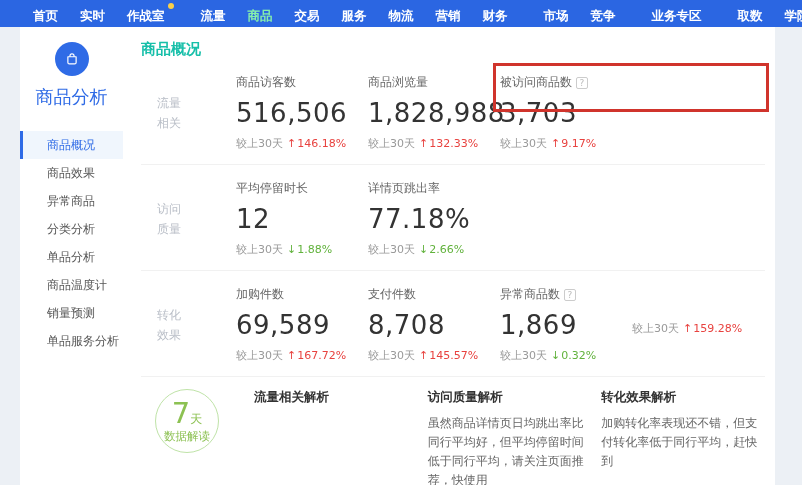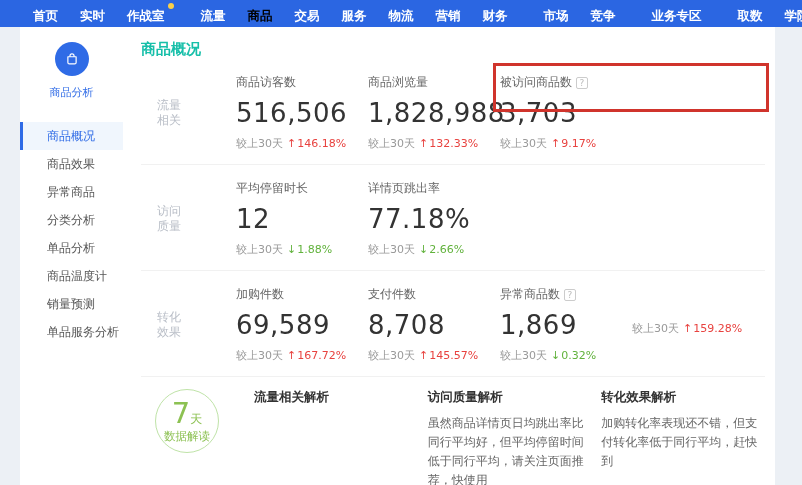--- a/index.html
+++ b/index.html
@@ -12,42 +12,42 @@
   
   .topnav {
     position:absolute; left:0; top:0; width:802px; height:27px;
     background:#2b66e2; display:flex; align-items:stretch; color:#fff;
     padding-left:22px; font-size:12.5px; font-weight:600;
   }
   .nav-item {
     position:relative; display:flex; align-items:center; padding:16px 11px;
     cursor:pointer; white-space:nowrap;
   }
-  .nav-item.active { color:#000000; }
+  .nav-item.active { color:#86efac; }
   .nav-item.active::after {
     content:""; position:absolute; left:8px; right:8px; bottom:0; height:3px;
     background:#f9cf4a;
   }
   .nav-dot {
     position:absolute; top:3px; right:2px; width:6px; height:6px;
     border-radius:50%; background:#f9cf4a;
   }
   .nav-div { width:1px; height:12px; background:rgba(255,255,255,.45); margin:auto 7px; }
 
   
   .sidebar {
     position:absolute; left:20px; top:27px; width:103px; height:458px;
     background:#fff;
   }
   .side-head { text-align:center; padding-top:15px; }
   .side-ico {
     width:34px; height:34px; border-radius:50%; background:#2f6be6;
     display:inline-flex; align-items:center; justify-content:center;
   }
-  .side-title { color:#2f6be6; font-size:11px; margin-top:9px; }
+  .side-title { color:#2f6be6; font-size:18px; margin-top:9px; }
   .side-menu { margin-top:22px; }
   .side-item {
     height:28px; line-height:28px; padding-left:24px; color:#555;
     font-size:12px; cursor:pointer; border-left:3px solid transparent;
     white-space:nowrap;
   }
   .side-item.active {
     color:#2f6be6; background:#f0f6fd; border-left-color:#2f6be6;
   }
 
@@ -77,21 +77,21 @@
     border:3px solid #d0342c; pointer-events:none; z-index:5;
   }
 
   
   .mrow {
     display:flex; align-items:center; padding:15px 0 13px 16px;
     border-bottom:1px solid #f1f1f1; margin-right:10px;
   }
   .grp {
     width:30px; margin-right:49px; color:#b9bec7; font-size:12px;
-    line-height:15px; word-break:break-all;
+    line-height:20px; word-break:break-all;
   }
   .metric { width:132px; }
   .m-label { color:#666; font-size:12px; display:flex; align-items:center; }
   .help {
     width:12px; height:12px; border:1px solid #ccc; border-radius:2px;
     color:#bbb; font-size:9px; line-height:11px; text-align:center;
     margin-left:4px; cursor:pointer;
   }
   .m-value { font-size:26px; color:#333; margin-top:7px; letter-spacing:.5px; }
   .m-cmp { margin-top:8px; font-size:11px; color:#999; }

